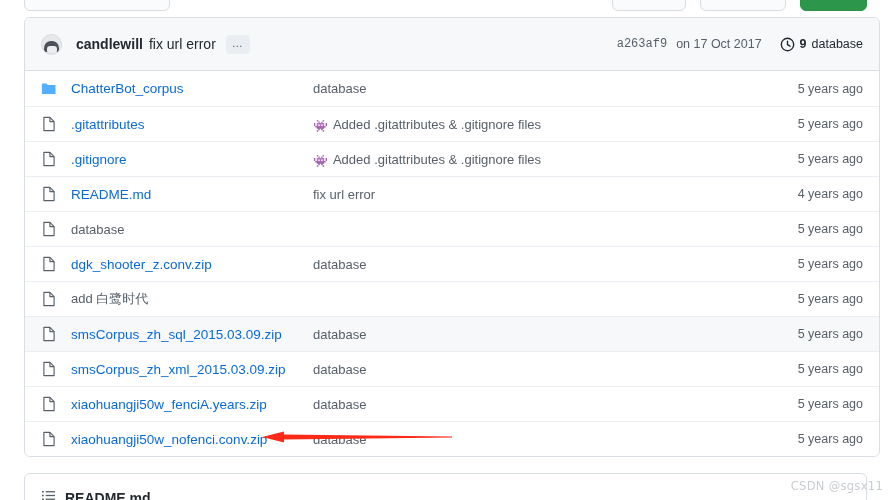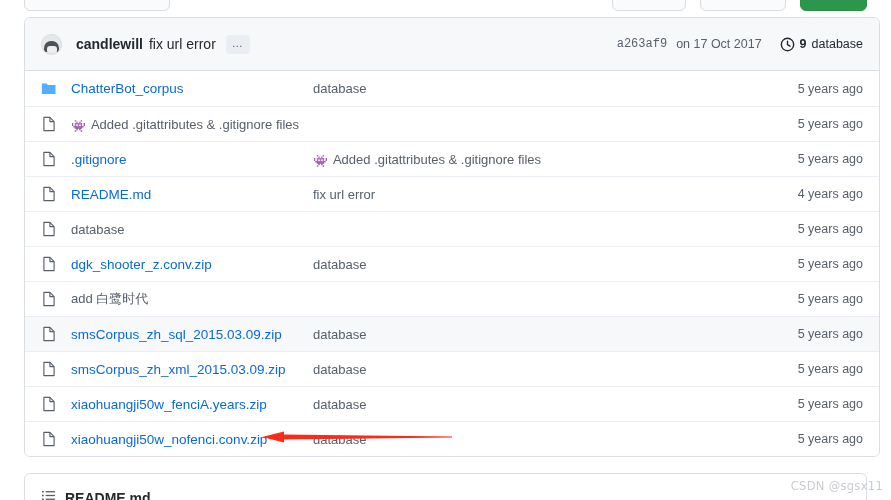--- a/index.html
+++ b/index.html
@@ -285,20 +285,21 @@
           </div>
           <div class="cell-time">5 years ago</div>
         </div>
         <div class="row">
           <div class="cell-icon">
             <svg width="16" height="16" viewBox="0 0 16 16" aria-hidden="true">
               <path d="M2.9 1.4h6.0l4.2 4.2v9.0H2.9z" fill="#ffffff" stroke="#57606a" stroke-width="1.15" stroke-linejoin="round"></path>
               <path d="M8.9 1.4v4.2h4.2" fill="none" stroke="#57606a" stroke-width="1.15" stroke-linejoin="round"></path>
             </svg>
           </div>
+          <div class="cell-name">.gitattributes</div>
           <div class="cell-msg">
             <span class="emoji">👾</span>
             <span class="msgtext">Added .gitattributes &amp; .gitignore files</span>
           </div>
           <div class="cell-time">5 years ago</div>
         </div>
         <div class="row">
           <div class="cell-icon">
             <svg width="16" height="16" viewBox="0 0 16 16" aria-hidden="true">
               <path d="M2.9 1.4h6.0l4.2 4.2v9.0H2.9z" fill="#ffffff" stroke="#57606a" stroke-width="1.15" stroke-linejoin="round"></path>

